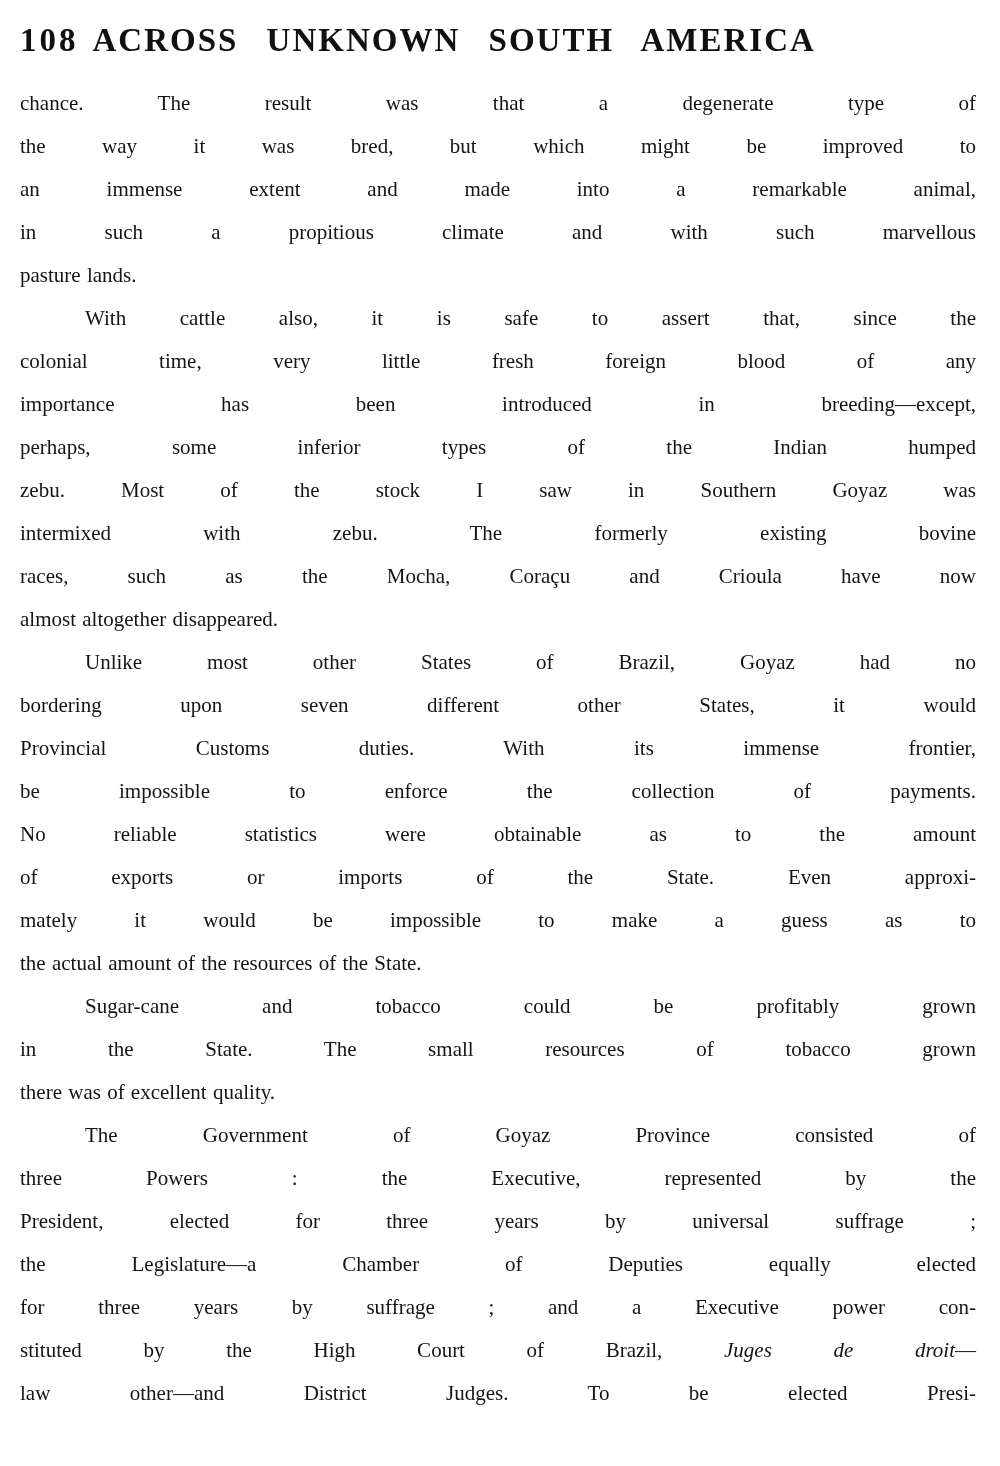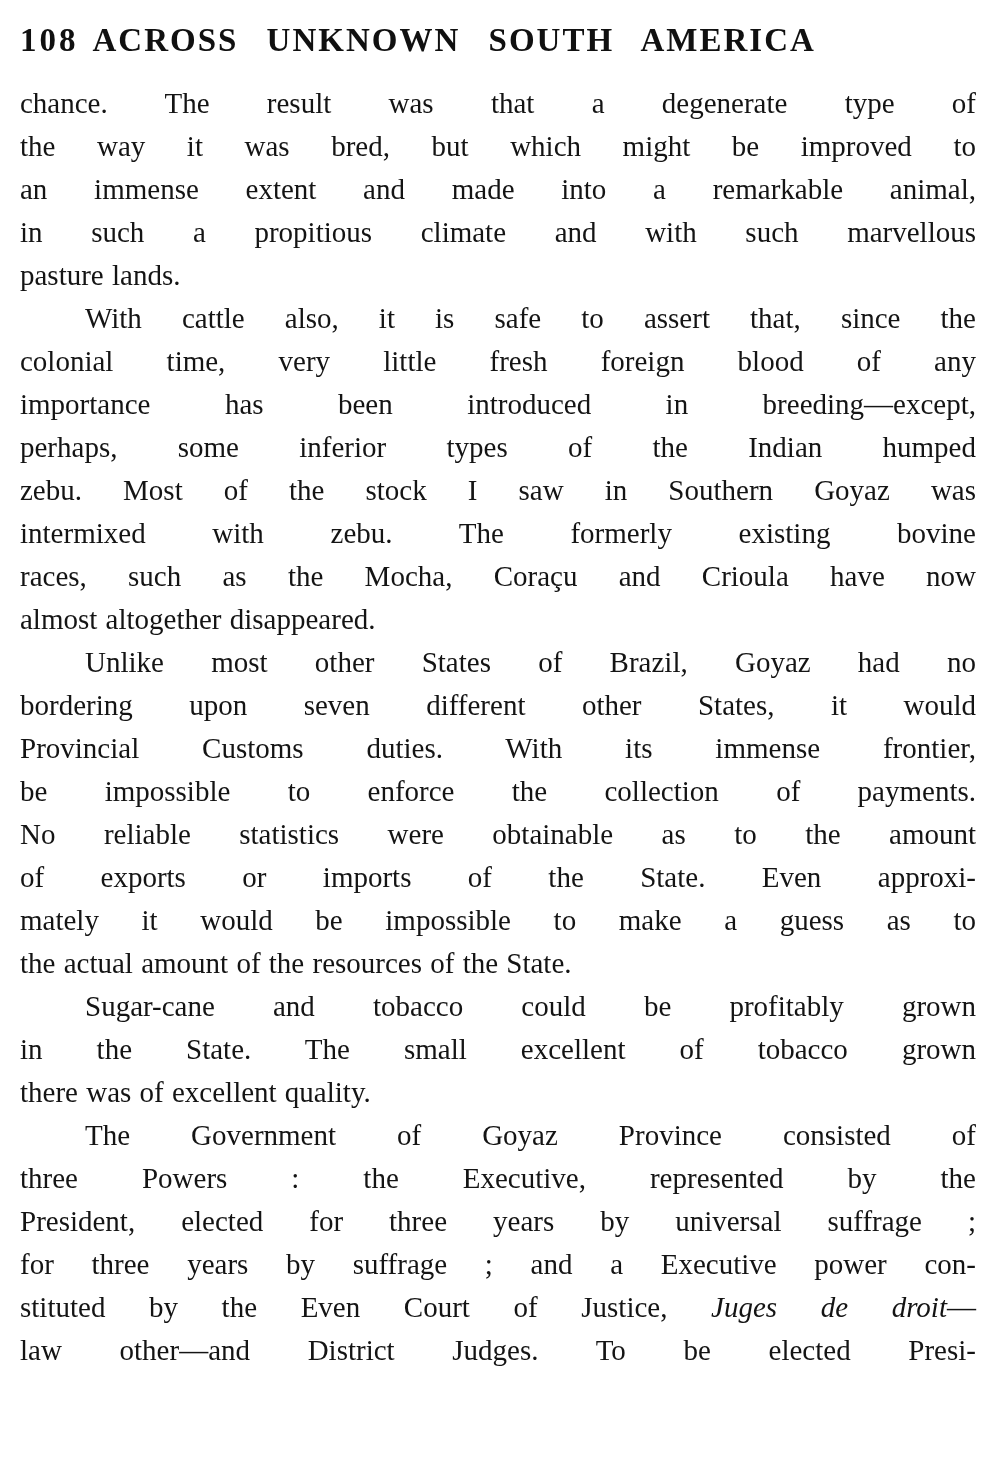--- a/index.html
+++ b/index.html
@@ -23,21 +23,21 @@
     letter-spacing: 2px;
     word-spacing: 18px;
     white-space: nowrap;
     color: #101010;
   }
   .running-head .pagenum { margin-right: 14px; letter-spacing: 3px; }
   .body-text {
     margin-top: 20px;
   }
   .line {
-    font-size: 29px;
+    font-size: 21px;
     line-height: 43px;
     text-align: left;
     word-spacing: 1px;
     color: #141414;
   }
   .line.just {
     text-align: justify;
     text-align-last: justify;
     text-justify: inter-word;
   }
@@ -67,22 +67,23 @@
       <div class="line"><span>almost altogether disappeared.</span></div>
       <div class="line just indent"><span>Unlike most other States of Brazil, Goyaz had no</span></div>
       <div class="line just"><span>bordering upon seven different other States, it would</span></div>
       <div class="line just"><span>Provincial Customs duties.  With its immense frontier,</span></div>
       <div class="line just"><span>be impossible to enforce the collection of payments.</span></div>
       <div class="line just"><span>No reliable statistics were obtainable as to the amount</span></div>
       <div class="line just"><span>of exports or imports of the State.  Even approxi-</span></div>
       <div class="line just"><span>mately it would be impossible to make a guess as to</span></div>
       <div class="line"><span>the actual amount of the resources of the State.</span></div>
       <div class="line just indent"><span>Sugar-cane and tobacco could be profitably grown</span></div>
-      <div class="line just"><span>in the State.  The small excellent of tobacco grown</span></div>
+      <div class="line just"><span>in the State.  The small resources of tobacco grown</span></div>
       <div class="line"><span>there was of excellent quality.</span></div>
       <div class="line just indent"><span>The Government of Goyaz Province consisted of</span></div>
       <div class="line just"><span>three Powers :  the Executive, represented by the</span></div>
       <div class="line just"><span>President, elected for three years by universal suffrage ;</span></div>
+      <div class="line just"><span>the Legislature—a Chamber of Deputies equally elected</span></div>
       <div class="line just"><span>for three years by suffrage ;  and a Executive power con-</span></div>
-      <div class="line just"><span>stituted by the Even Court of Justice, </span><i>Juges de droit</i><span>—</span></div>
+      <div class="line just"><span>stituted by the High Court of Brazil, </span><i>Juges de droit</i><span>—</span></div>
       <div class="line just"><span>law other—and District Judges.  To be elected Presi-</span></div>
     </div>
 </div>
 
 </body></html>

